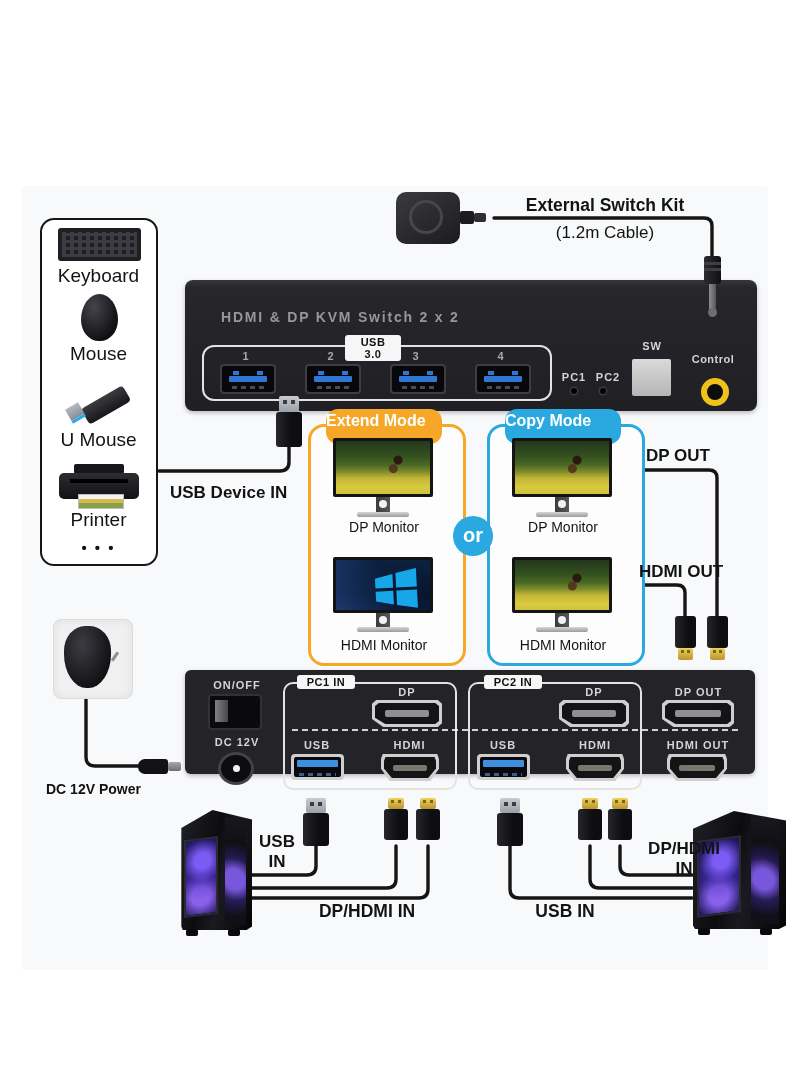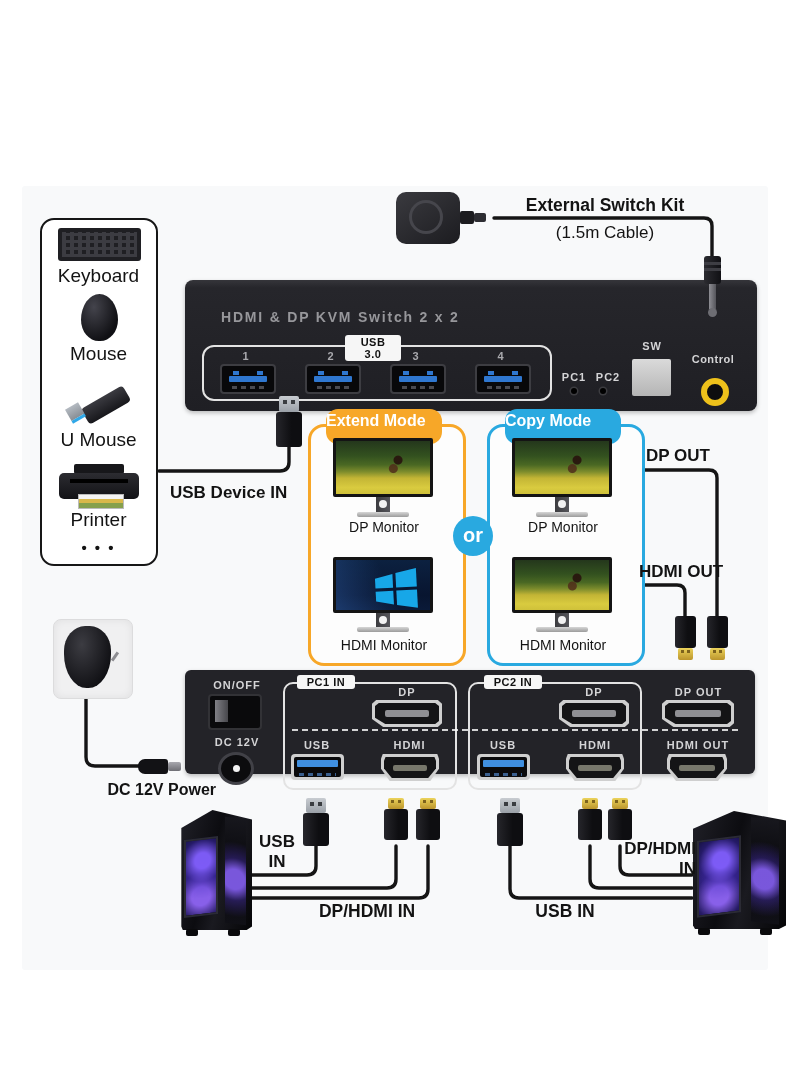--- a/index.html
+++ b/index.html
@@ -118,21 +118,21 @@
       <path d="M620 846 V866 Q620 875 629 875 H692"></path>
     </g>
   </svg>
 
   <div class="abs" style="left:396px;top:192px;width:64px;height:52px;border-radius:10px;background:linear-gradient(145deg,#3a3a3f,#1c1c20);z-index:2;">
     <div style="position:absolute;left:13px;top:8px;width:34px;height:34px;border-radius:50%;border:3px solid #46464c;box-sizing:border-box;"></div>
   </div>
   <div class="abs" style="left:460px;top:211px;width:14px;height:13px;background:#1c1c1f;border-radius:2px;z-index:2;"></div>
   <div class="abs" style="left:474px;top:213px;width:12px;height:9px;background:#2d2d32;border-radius:2px;z-index:2;"></div>
   <div class="lbl center" style="left:520px;top:196px;width:170px;font-size:17.5px;">External Switch Kit</div>
-  <div class="lbl reg center" style="left:520px;top:224px;width:170px;">(1.5m Cable)</div>
+  <div class="lbl reg center" style="left:520px;top:224px;width:170px;">(1.2m Cable)</div>
 
   <div class="abs" style="left:704px;top:256px;width:17px;height:28px;background:linear-gradient(90deg,#2b2b30,#101014);border-radius:3px;z-index:3;">
     <i style="position:absolute;left:0;right:0;top:6px;height:3px;background:#3e3e44;"></i>
     <i style="position:absolute;left:0;right:0;top:12px;height:3px;background:#3e3e44;"></i>
   </div>
   <div class="abs" style="left:709px;top:284px;width:7px;height:25px;background:linear-gradient(90deg,#8e8e94,#55555b);z-index:3;"></div>
   <div class="abs" style="left:708px;top:308px;width:9px;height:9px;border-radius:50%;background:#6d6d73;z-index:3;"></div>
 
   <div class="device" style="left:185px;top:280px;width:572px;height:131px;">
     <div class="abs" style="left:36px;top:29px;width:300px;color:#97979b;font-weight:bold;font-size:14px;letter-spacing:1.8px;">HDMI &amp; DP KVM Switch 2 x 2</div>
@@ -334,21 +334,21 @@
       </div>
 
     <div class="dashed-line" style="left:107px;top:59px;width:446px;"></div>
   </div>
 
   <div class="abs" style="left:53px;top:619px;width:78px;height:78px;background:#f0f0f1;border:1px solid #dcdcdd;border-radius:8px;box-shadow:inset 0 0 8px rgba(0,0,0,.07);z-index:2;"></div>
   <div class="abs" style="left:64px;top:626px;width:47px;height:62px;background:radial-gradient(ellipse at 38% 30%,#3c3c42,#101014 75%);border-radius:45% 45% 48% 48%/40% 40% 55% 55%;z-index:3;"></div>
   <div class="abs" style="left:110px;top:655px;width:10px;height:3px;background:#8d8d92;transform:rotate(-55deg);z-index:3;"></div>
   <div class="abs" style="left:138px;top:759px;width:30px;height:15px;background:#121215;border-radius:7px 3px 3px 7px;z-index:3;"></div>
   <div class="abs" style="left:168px;top:762px;width:13px;height:9px;background:linear-gradient(180deg,#a8a8ae,#6e6e74);border-radius:2px;z-index:3;"></div>
-  <div class="lbl" style="left:46px;top:782px;width:130px;font-size:16px;text-align:right;z-index:2;margin-left:40px;">DC 12V Power</div>
+  <div class="lbl" style="left:46px;top:782px;width:130px;font-size:14px;text-align:left;z-index:2;">DC 12V Power</div>
 
   <div class="usb-metal" style="left:306px;top:798px;width:20px;height:15px;">
       <i style="left:4px;"></i>
       <i style="right:4px;"></i>
     </div>
   <div class="plug-body" style="left:303px;top:813px;width:26px;height:33px;"></div>
 
   <div class="gold-tip" style="left:388px;top:798px;width:16px;height:11px;">
       <i style="left:3px;"></i>
       <i style="right:3px;"></i>
@@ -374,21 +374,21 @@
   <div class="gold-tip" style="left:612px;top:798px;width:16px;height:11px;">
       <i style="left:3px;"></i>
       <i style="right:3px;"></i>
     </div>
   <div class="plug-body" style="left:608px;top:809px;width:24px;height:31px;"></div>
 
   <div class="lbl center preline" style="left:250px;top:832px;width:54px;line-height:1.15;z-index:2;">USB
 IN</div>
   <div class="lbl center" style="left:312px;top:902px;width:110px;font-size:17.5px;z-index:2;">DP/HDMI IN</div>
   <div class="lbl center" style="left:527px;top:902px;width:76px;font-size:17.5px;z-index:2;">USB IN</div>
-  <div class="lbl center preline" style="left:616px;top:839px;width:80px;line-height:1.15;z-index:5;text-align:right;">DP/HDMI
+  <div class="lbl center preline" style="left:644px;top:839px;width:80px;line-height:1.15;z-index:5;">DP/HDMI
 IN</div>
 
   <div class="tower" style="left:176px;top:810px;width:76px;height:120px;">
     <div class="tw-body"></div>
     <div class="tw-window"></div>
     <div class="tw-front"></div>
     <div class="tw-foot" style="left:10px;"></div>
     <div class="tw-foot" style="right:12px;"></div>
   </div>
   <div class="tower" style="left:686px;top:811px;width:100px;height:118px;">

